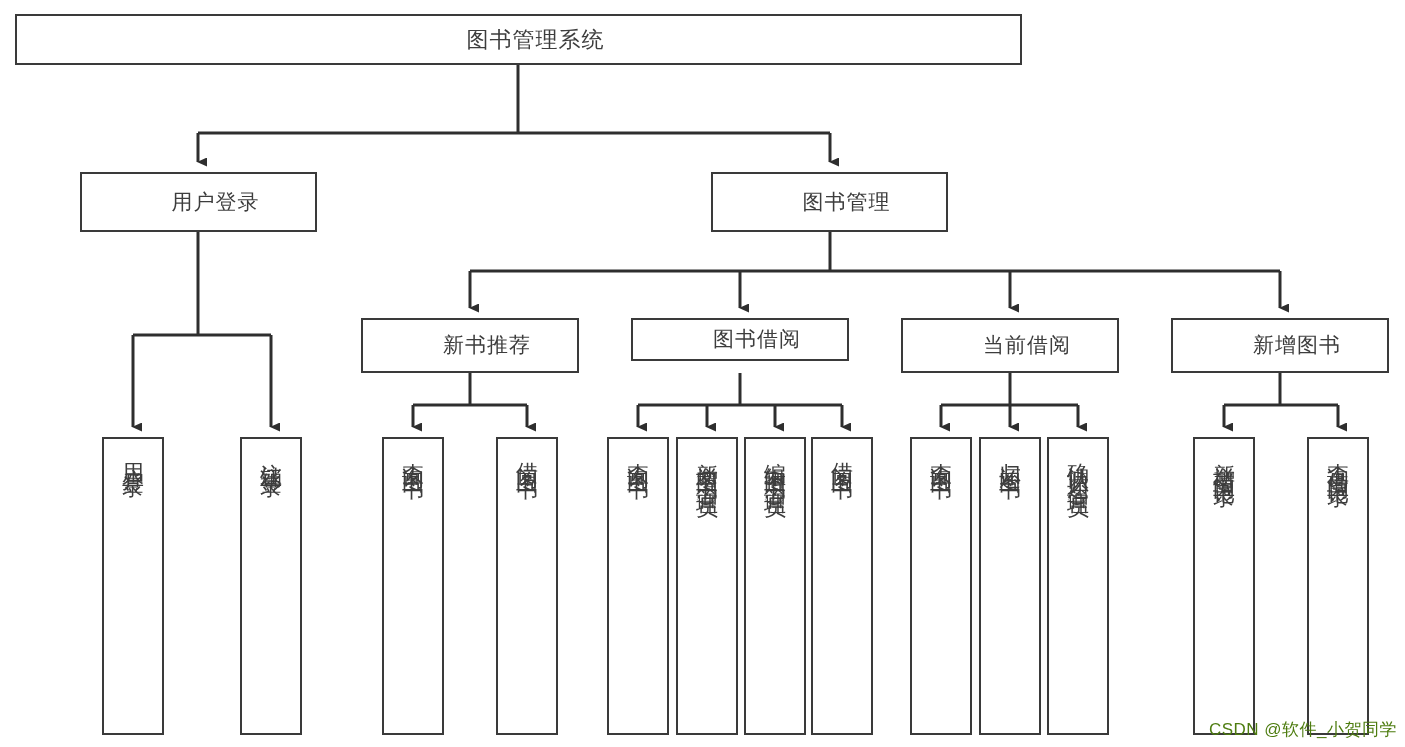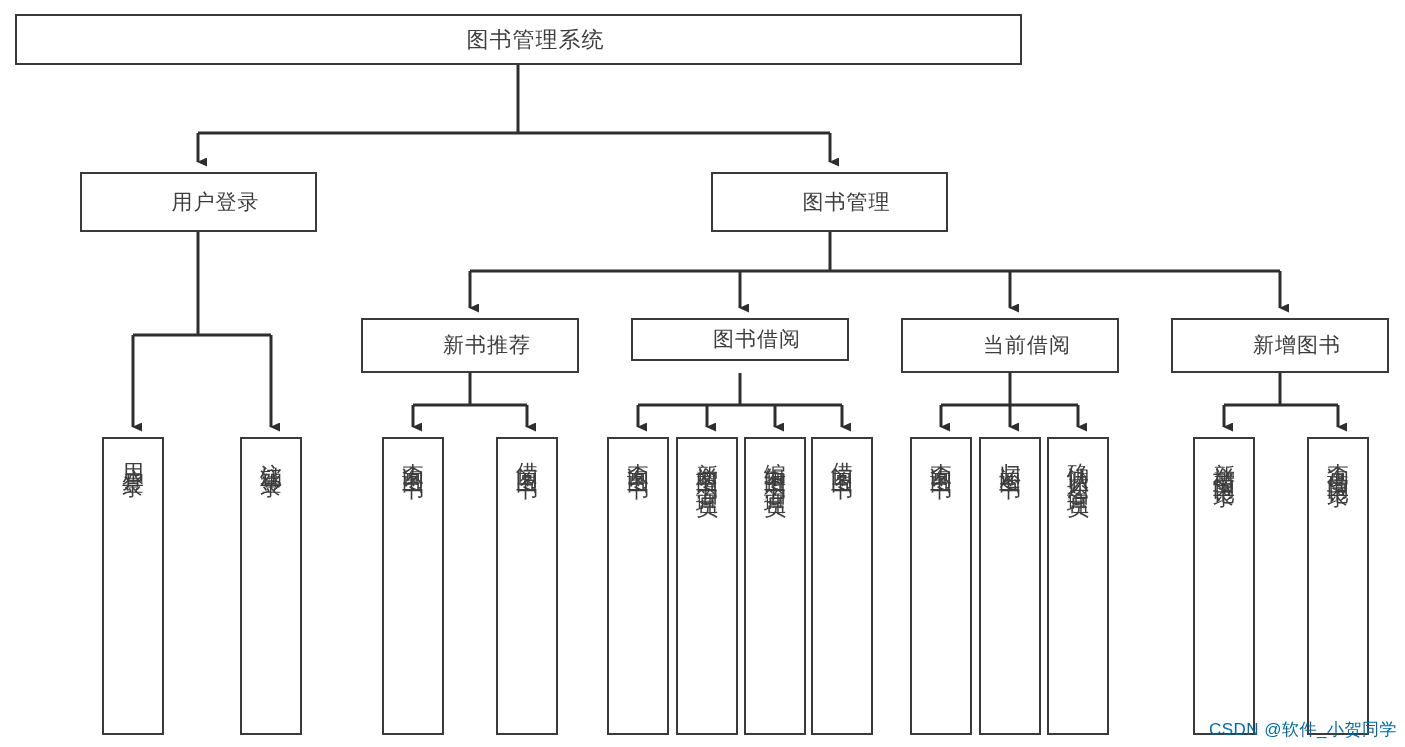--- a/index.html
+++ b/index.html
@@ -10,21 +10,21 @@
   .node{position:absolute;box-sizing:border-box;background:#ffffff;
         border:2px solid #3a3a3a;display:flex;align-items:center;
         justify-content:center;color:#3d3d3d;padding-left:34px;}
   .node .lbl{display:block;text-align:center;line-height:1.18;}
   .h-node .lbl{font-size:21px;letter-spacing:1px;}
   .root .lbl{font-size:22px;letter-spacing:1px;}
   .v-node{padding:6px 2px;align-items:flex-start;}
   .v-node .lbl{writing-mode:vertical-rl;text-orientation:upright;
                font-size:22px;letter-spacing:5px;line-height:1.0;
                margin:0 auto;}
-  .wm{position:absolute;right:8px;bottom:6px;color:#0369a1;
+  .wm{position:absolute;right:8px;bottom:6px;color:#4d7c0f;
       font-size:17px;letter-spacing:.5px;white-space:nowrap;}
 </style>
 </head>
 <body>
 
 <div id="canvas">
 
   <svg class="wires" viewBox="0 0 1405 747" xmlns="http://www.w3.org/2000/svg">
     <defs>
       <marker id="ah" markerWidth="9" markerHeight="10" refX="4.5" refY="9" orient="auto" markerUnits="userSpaceOnUse">

